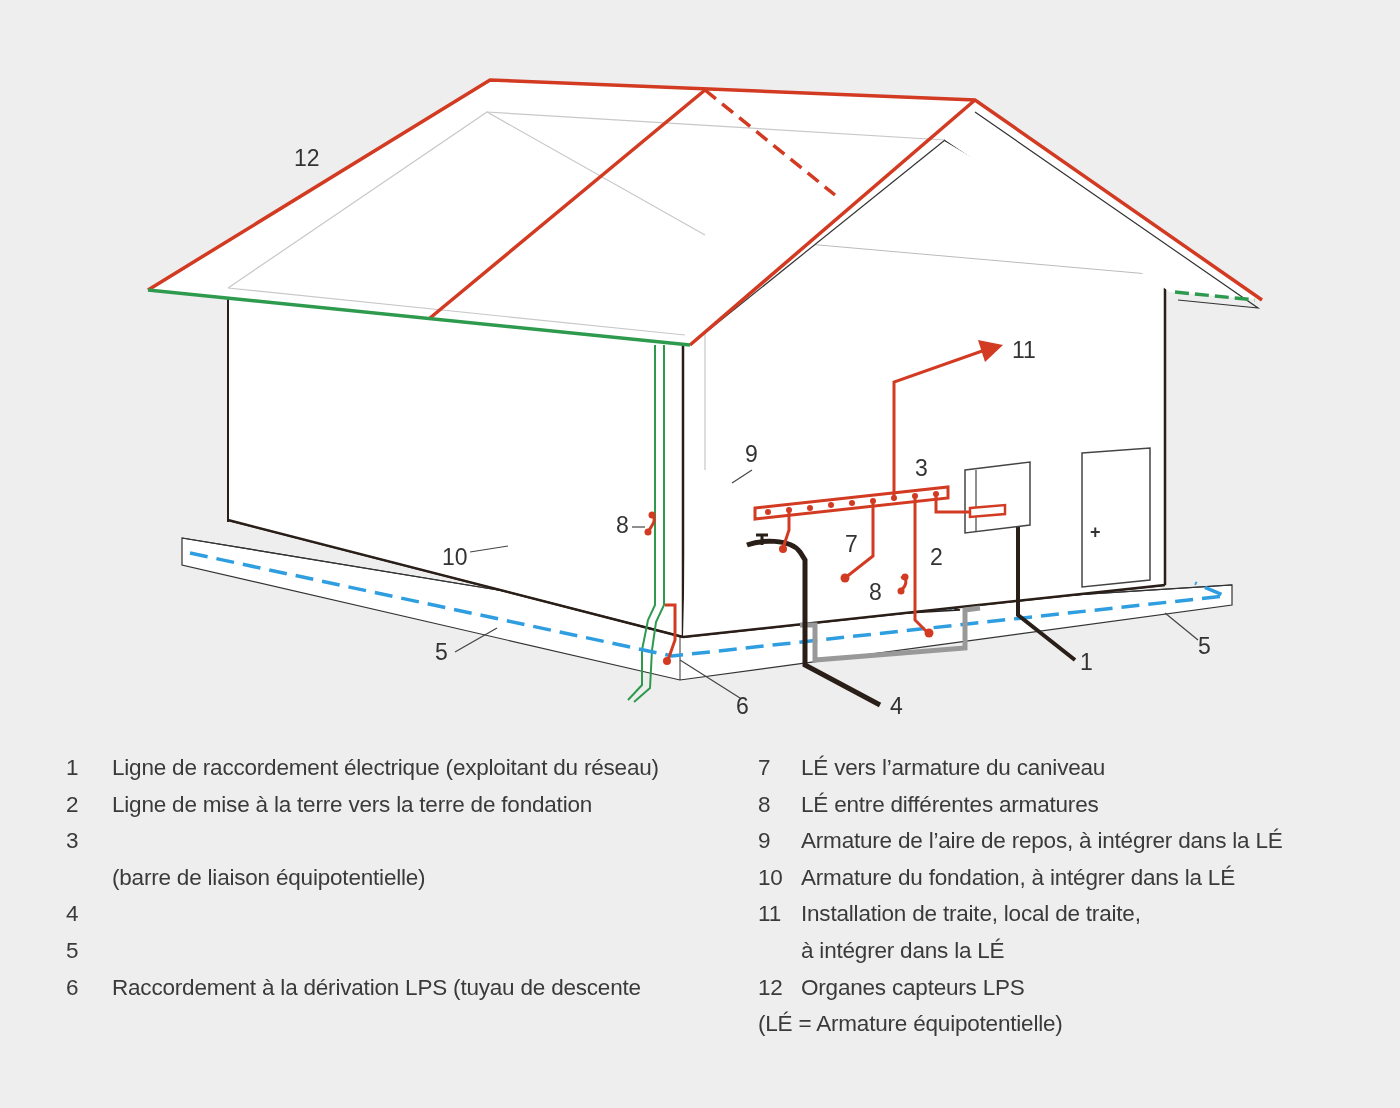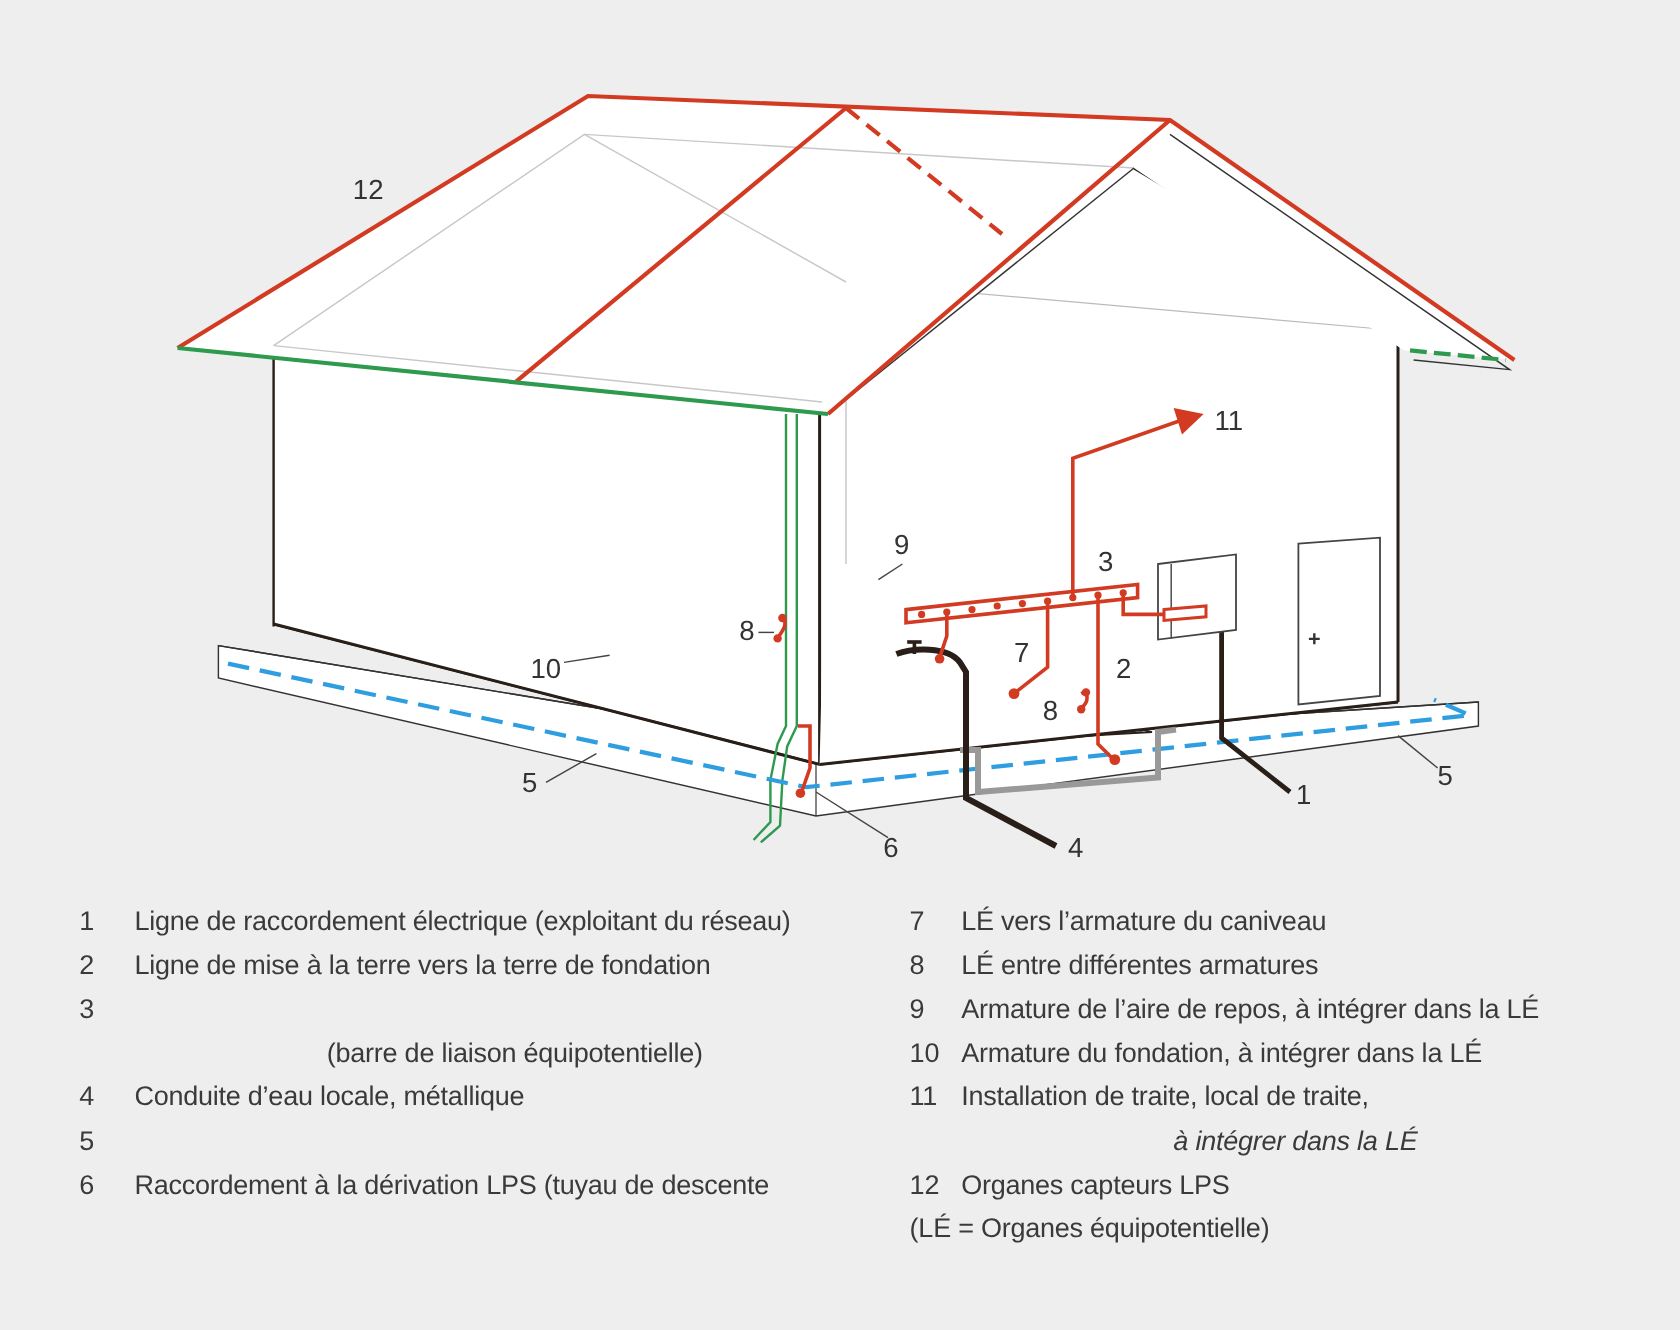--- a/index.html
+++ b/index.html
@@ -10,22 +10,22 @@
   }
   #diagram { position: absolute; left: 0; top: 0; width: 1400px; height: 740px; }
   .callout { font-family: "Liberation Sans", sans-serif; font-size: 23px; fill: #333; }
   .legend { position: absolute; top: 750px; font-size: 22.5px; line-height: 36.6px; color: #3a3a3a; letter-spacing: -0.2px; }
   .legend.left { left: 66px; width: 680px; }
   .legend.right { left: 758px; width: 600px; }
   .item { display: flex; }
   .num { width: 46px; flex: 0 0 46px; }
   .legend.right .num { width: 43px; flex: 0 0 43px; }
   .txt { white-space: nowrap; }
-  .cont { padding-left: 46px; text-align: center; }
-  .legend.right .cont { padding-left: 43px; font-style: italic; }
+  .cont { padding-left: 46px; }
+  .legend.right .cont { padding-left: 43px; }
   .note { white-space: nowrap; }
 </style>
 </head>
 <body>
 
 <svg id="diagram" viewBox="0 0 1400 740" xmlns="http://www.w3.org/2000/svg">
   <defs>
     <pattern id="grid" width="34" height="34" patternUnits="userSpaceOnUse" patternTransform="skewX(-30) rotate(8)">
       <path d="M0 0 H34 M0 0 V34" stroke="#6ab8ea" stroke-width="1.2" fill="none"></path>
     </pattern>
@@ -186,21 +186,20 @@
   <div class="item">
       <span class="num">2</span>
       <span class="txt">Ligne de mise à la terre vers la terre de fondation</span>
     </div>
   <div class="item">
       <span class="num">3</span>
     </div>
   <div class="cont txt">(barre de liaison équipotentielle)</div>
   <div class="item">
       <span class="num">4</span>
-      <span class="txt">Conduite d’eau locale, métallique</span>
     </div>
   <div class="item">
       <span class="num">5</span>
     </div>
   <div class="item">
       <span class="num">6</span>
       <span class="txt">Raccordement à la dérivation LPS (tuyau de descente</span>
     </div>
 </div>
 
@@ -223,14 +222,14 @@
     </div>
   <div class="item">
       <span class="num">11</span>
       <span class="txt">Installation de traite, local de traite,</span>
     </div>
   <div class="cont txt">à intégrer dans la LÉ</div>
   <div class="item">
       <span class="num">12</span>
       <span class="txt">Organes capteurs LPS</span>
     </div>
-  <div class="note">(LÉ = Organes équipotentielle)</div>
+  <div class="note">(LÉ = Armature équipotentielle)</div>
 </div>
 
 </body></html>

